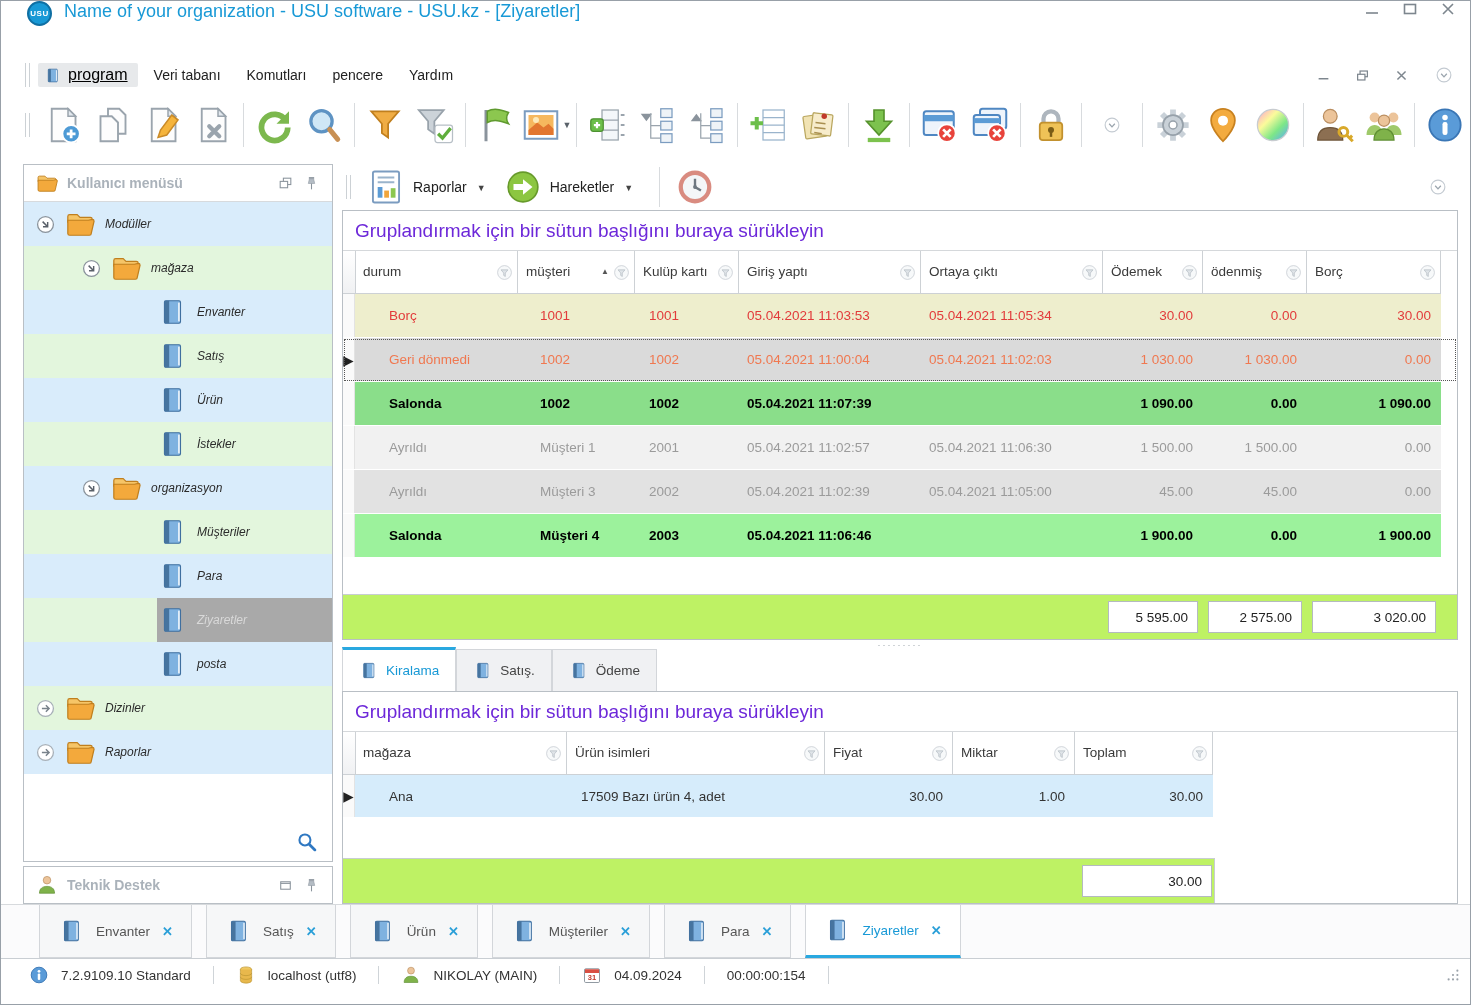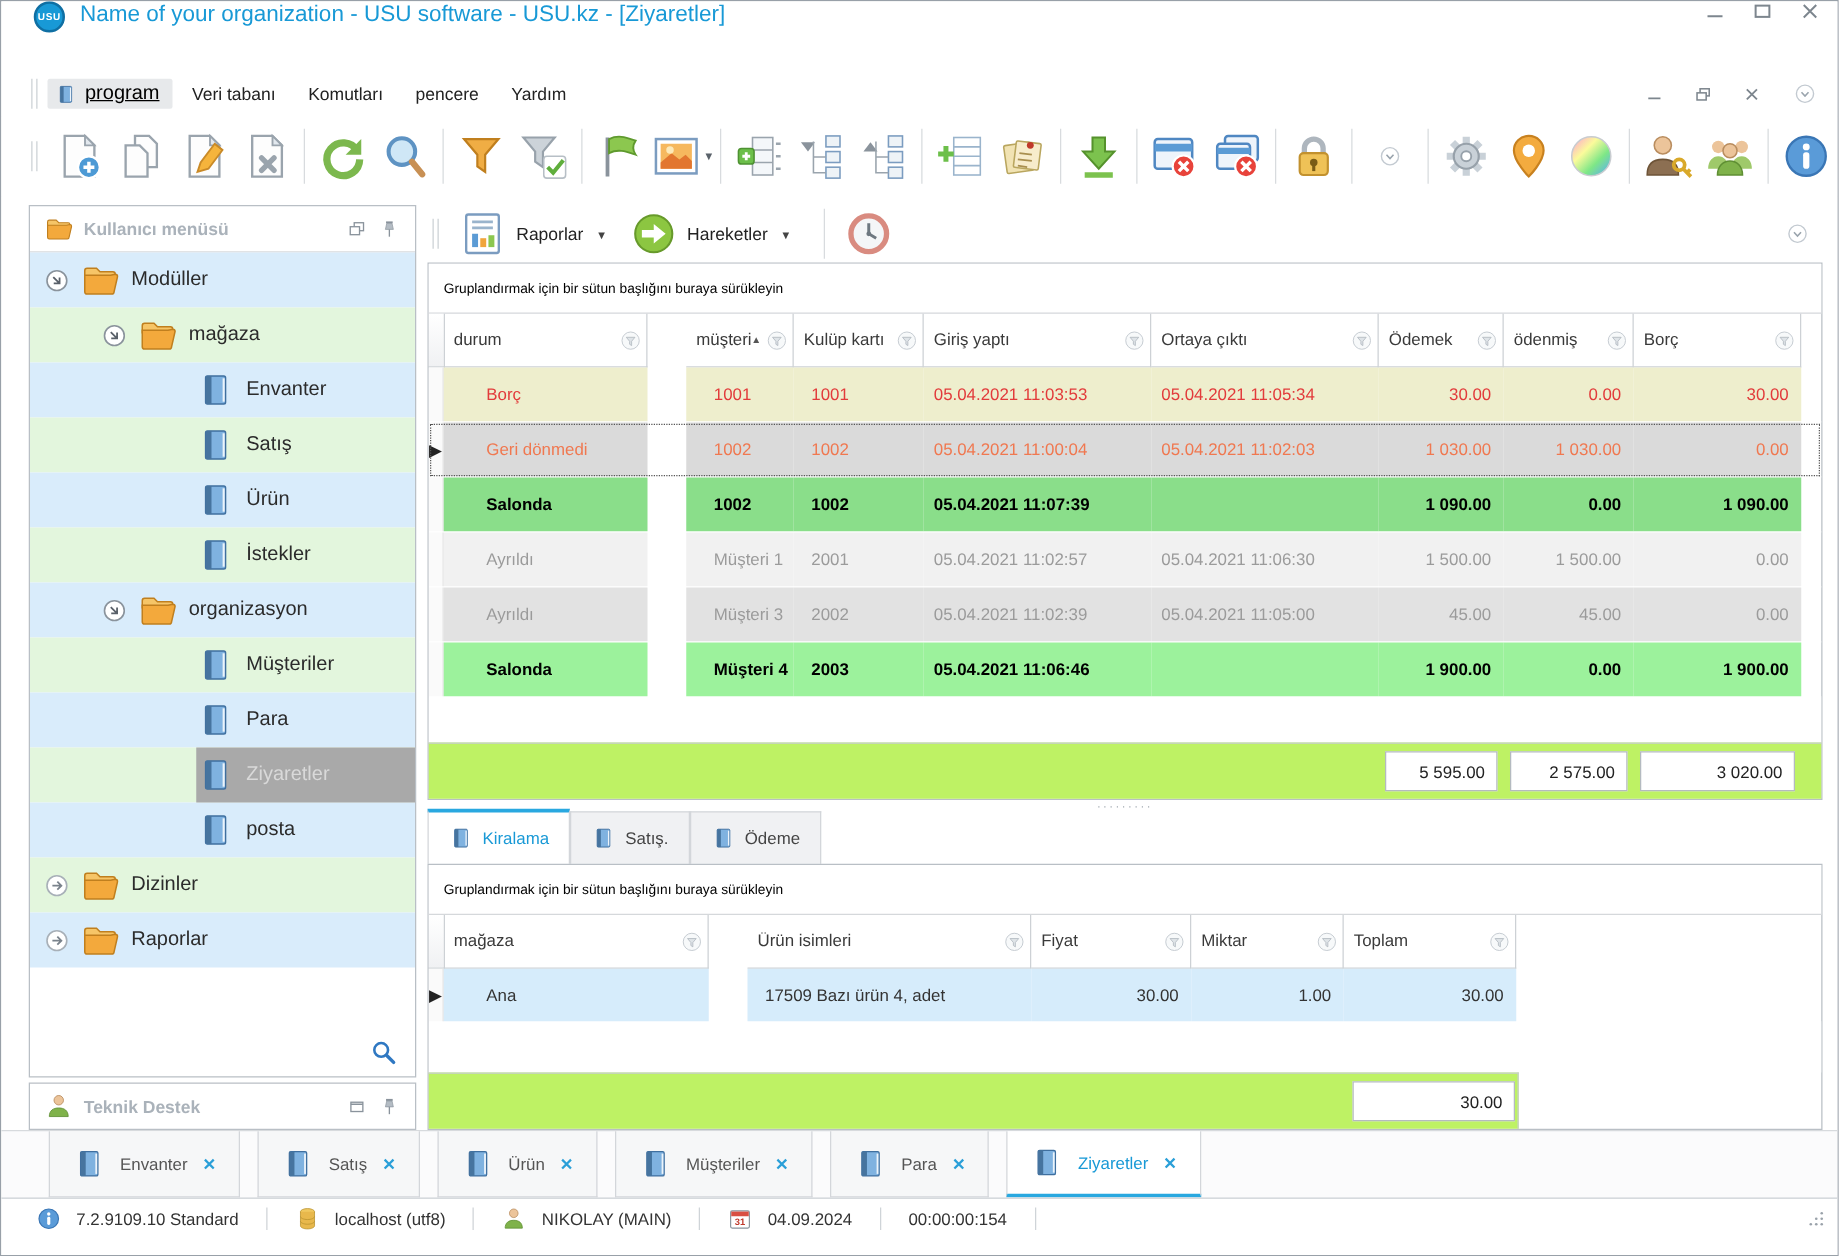--- a/index.html
+++ b/index.html
@@ -37,21 +37,21 @@
 
   
   .content{flex:1;display:flex;padding:7px 12px 0 22px;gap:9px;background:#fff;min-height:0;}
   .sidebar{width:310px;flex:none;display:flex;flex-direction:column;}
   .panel{border:1px solid #b9bfc5;background:#fff;}
   .tree-panel{flex:1;display:flex;flex-direction:column;min-height:0;}
   .panel-header{height:37px;display:flex;align-items:center;gap:9px;padding:0 12px;border-bottom:1px solid #d7dadd;}
   .panel-header .ph-title{font-size:14px;font-weight:bold;color:#aab2ba;flex:1;}
   .ph-ic{width:17px;height:17px;color:#8a939c;cursor:pointer;}
   .tree{flex:none;}
-  .tree-row{height:44px;display:flex;align-items:center;font-size:16px;color:#2b2b2b;cursor:pointer;}
+  .tree-row{height:44px;display:flex;align-items:center;font-size:12px;color:#2b2b2b;cursor:pointer;font-style:italic;}
   .tree-row.blue{background:#d9ecfb;}
   .tree-row.green{background:#e3f6dd;}
   .selwrap{display:flex;align-items:center;gap:10px;flex:1;height:100%;}
   .tree-row.selected .selwrap{background:#a9a9a9;color:#d9d9d9;}
   .exp{width:23px;height:23px;margin-right:8px;flex:none;}
   .tree-ic{width:30px;height:30px;}
   .tree-footer{flex:1;display:flex;align-items:flex-end;justify-content:flex-end;padding:8px 14px;}
   .tree-footer .icn{width:22px;height:22px;cursor:pointer;}
   .support-panel{margin-top:4px;height:38px;flex:none;display:flex;align-items:center;gap:9px;padding:0 12px;}
   .support-panel .ph-title{font-size:14px;font-weight:bold;color:#aab2ba;flex:1;}
@@ -59,21 +59,21 @@
 
   .main{flex:1;display:flex;flex-direction:column;min-width:0;}
   .actionsbar{height:46px;display:flex;align-items:center;gap:8px;padding:0 4px;}
   .ab-ic{width:38px;height:38px;}
   .ab-label{font-size:14px;color:#222;cursor:pointer;}
   .ab-caret{font-size:9px;color:#444;margin:2px 10px 0 2px;}
   .ab-sep{width:1px;height:40px;background:#d8dbde;margin:0 8px;}
   .actionsbar .round-more{margin-left:auto;margin-right:6px;}
 
   .grid-panel{border:1px solid #b9bfc5;display:flex;flex-direction:column;height:430px;}
-  .group-strip{height:40px;display:flex;align-items:center;padding:0 12px;font-size:11px;color:#000000;
+  .group-strip{height:40px;display:flex;align-items:center;padding:0 12px;font-size:19px;color:#6d28d9;
                border-bottom:1px solid #d5d8db;background:#fff;}
   .vgrid{display:grid;grid-template-columns:12px 163px 117px 104px 182px 182px 100px 104px 134px;}
   .dgrid{display:grid;grid-template-columns:12px 212px 258px 128px 122px 138px;}
   .vrow > div{display:flex;align-items:center;font-size:13.5px;min-width:0;}
   .vhead > div{height:43px;background:linear-gradient(#ffffff,#f0f1f3);border-right:1px solid #cdd1d5;
                border-bottom:1px solid #cdd1d5;color:#3a3a3a;padding:0 4px 0 8px !important;
                justify-content:flex-start !important;font-weight:400;line-height:1.05;}
   .vhead .hlabel{flex:1;overflow:hidden;}
   .vhead .icn{width:17px;height:17px;}
   .sort{font-size:8px;color:#555;margin-right:4px;}
@@ -81,21 +81,21 @@
   .vrow > div:not(.marker){background:var(--bg,transparent);}
   .marker{background:#fafafa;border-right:1px solid #e3e3e3;justify-content:center;font-size:9px;color:#222;}
   .v-debt{--bg:#eeeecd;color:#e23b3b;}
   .v-notret{--bg:#dadada;color:#f07850;outline:1.5px dotted #555;outline-offset:-2px;}
   .v-hall{--bg:#8ade8a;color:#000;font-weight:bold;}
   .v-hall2{--bg:#9cf29c;color:#000;font-weight:bold;}
   .v-left1{--bg:#f1f1f1;color:#9b9b9b;}
   .v-left2{--bg:#e2e2e2;color:#9b9b9b;}
   .d-sel{--bg:#d6ecfb;color:#333;}
   .vrow > :nth-child(2){padding-left:34px;}
-  .vrow > :nth-child(3){padding-left:22px;margin-left:31px;}
+  .vrow > :nth-child(3){padding-left:22px;}
   .vrow > :nth-child(4){padding-left:14px;}
   .vrow > :nth-child(5),.vrow > :nth-child(6){padding-left:8px;}
   .vgrid > :nth-child(7),.vgrid > :nth-child(8),.vgrid > :nth-child(9){justify-content:flex-end;padding-right:10px;}
   .dgrid > :nth-child(4),.dgrid > :nth-child(5),.dgrid > :nth-child(6){justify-content:flex-end;padding-right:10px;}
   .filler{flex:1;background:#fff;}
   .totals-strip{height:45px;background:#bef264;border-top:1px solid #c8cdd2;align-items:center;}
   .tot-box{height:32px;margin:0 5px;background:#fff;border:1px solid #b4bac0;display:flex;align-items:center;
            justify-content:flex-end;padding-right:9px;font-size:13.5px;color:#222;}
   .splitter{height:9px;display:flex;align-items:center;justify-content:center;color:#9aa2aa;font-size:9px;letter-spacing:2px;line-height:0;}
 

